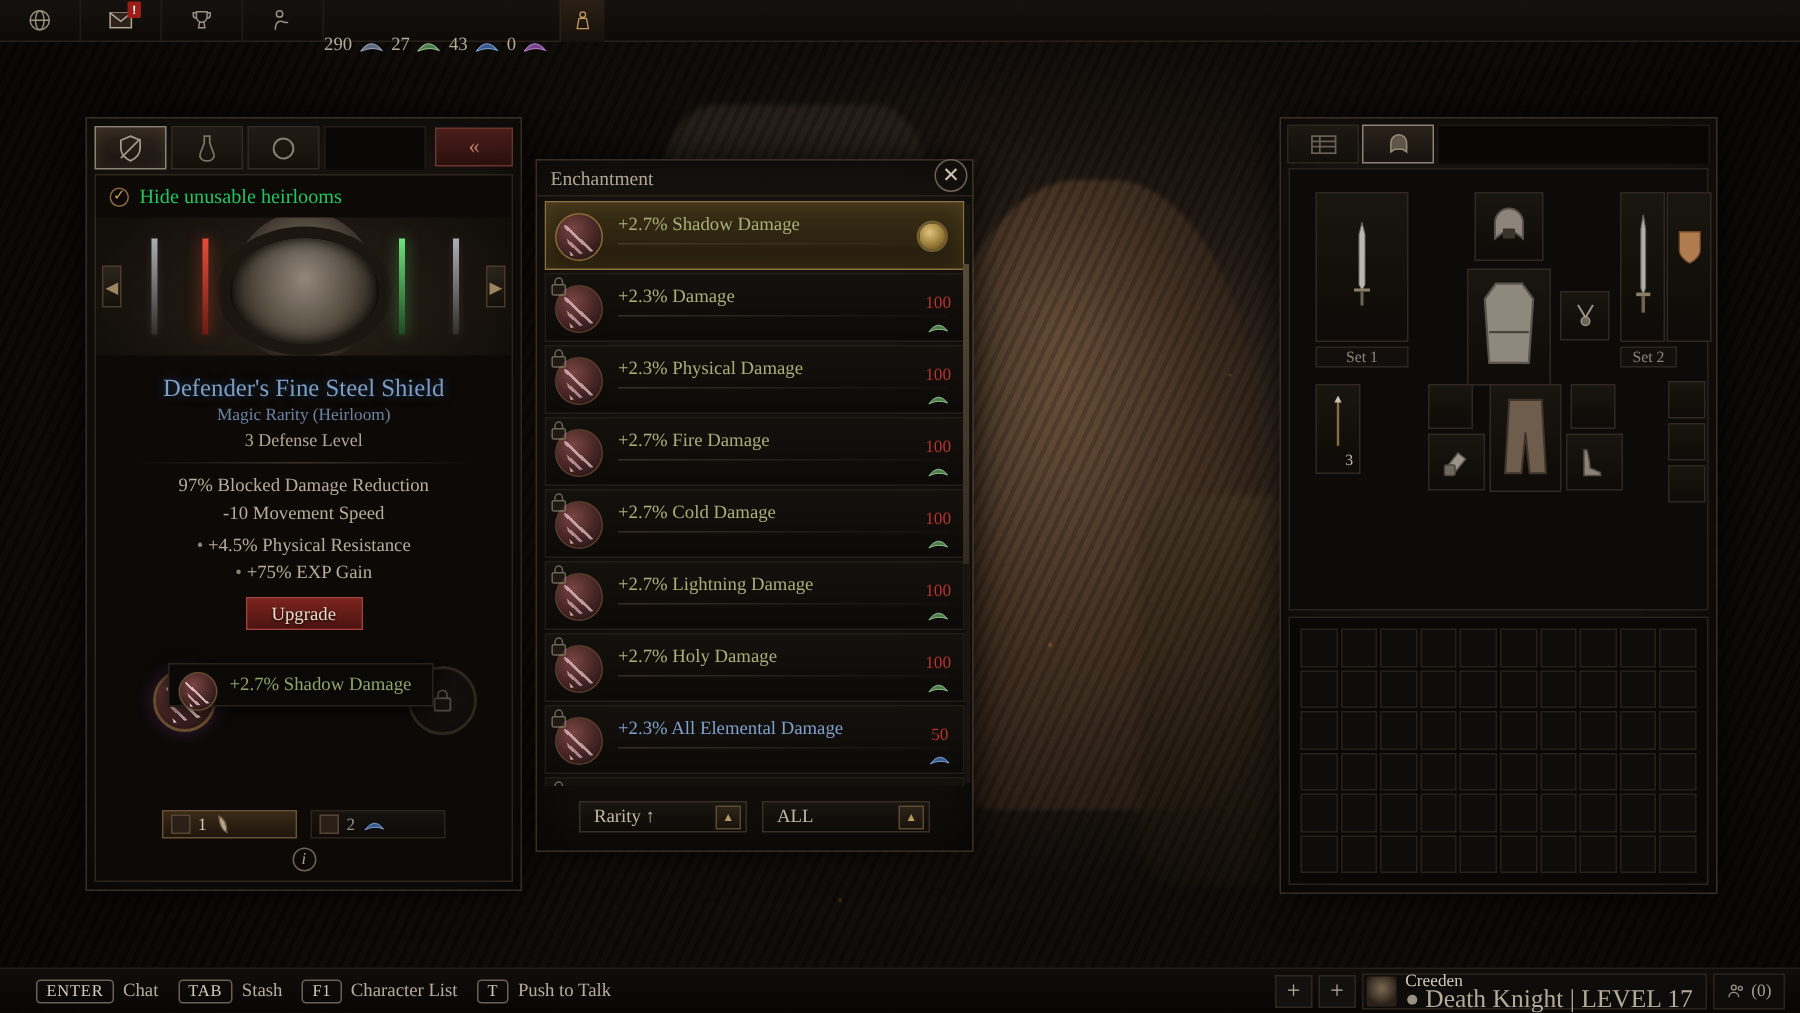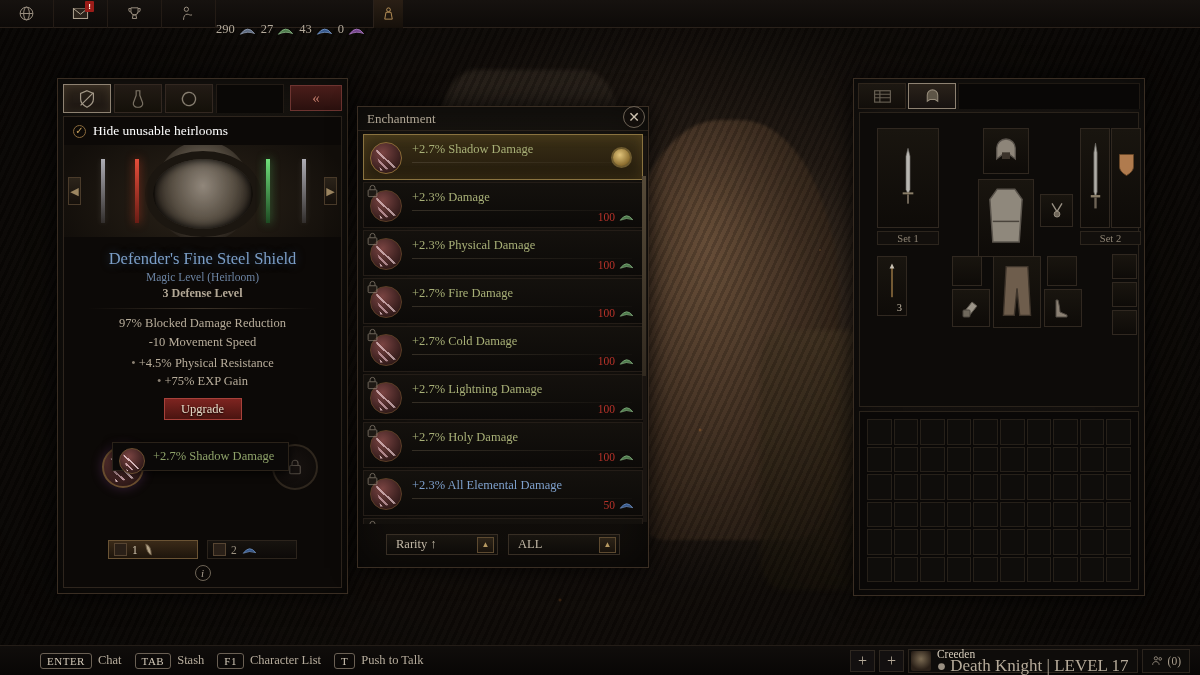--- a/index.html
+++ b/index.html
@@ -81,42 +81,42 @@
   .cat-tab svg { width:22px; height:22px; opacity:.85; }
   .tab-spacer { flex:1; height:29px; background:#0a0806; border:1px solid #221b15; border-bottom:none; }
   .back-btn { width:52px; height:26px; margin-left:3px; margin-bottom:2px;
     background:linear-gradient(180deg,#4a1d1a,#2a100e); border:1px solid #6d3430;
     display:flex; align-items:center; justify-content:center; color:#c07a6a; font-size:15px; }
   .hl-body { position:absolute; left:5px; top:37px; right:5px; bottom:5px;
     border:1px solid #2e251d; background:#0c0907; overflow:hidden; }
   .hide-row { display:flex; align-items:center; gap:7px; padding:6px 9px 4px 9px; }
   .cbx { width:13px; height:13px; border:1.5px solid #8a6a3c; border-radius:50%;
     display:flex; align-items:center; justify-content:center; color:#caa35c; font-size:10px; line-height:1; }
-  .hide-label { font-size:13.5px; color:#ffffff; }
+  .hide-label { font-size:13.5px; color:#22c55e; }
   .carousel { position:relative; height:92px; margin:2px 0 0 0;
     background: radial-gradient(ellipse 200px 120px at 50% 60%, #2b2319 0%, #120e0a 75%); overflow:hidden; }
   .crest { position:absolute; left:50%; top:-4px; transform:translateX(-50%); width:96px; height:100px;
     background: radial-gradient(ellipse at 50% 45%, #9a9084 0%, #5d5448 45%, #201a14 80%);
     border-radius:50% 50% 45% 45%; filter: blur(.4px); opacity:.92; }
   .crest-ring { position:absolute; left:50%; top:6px; transform:translateX(-50%); width:116px; height:86px;
     border:8px solid #1b1610; border-radius:50%; box-shadow:0 0 10px #000 inset; }
   .car-arrow { position:absolute; top:32px; width:13px; height:28px;
     background:linear-gradient(180deg,#2c241a,#15100b); border:1px solid #4a3b2a;
     color:#9c8661; font-size:11px; display:flex; align-items:center; justify-content:center; }
   .car-arrow.l { left:4px; } .car-arrow.r { right:4px; }
   .car-item { position:absolute; top:14px; width:22px; height:64px; }
   .sword { background:linear-gradient(180deg, rgba(200,200,210,.85), rgba(120,120,130,.25)); width:4px;
     margin:0 auto; height:100%; box-shadow:0 0 6px rgba(255,255,255,.1); }
   .sword.red { background:linear-gradient(180deg,#e44d3a,#6a1c14); box-shadow:0 0 10px rgba(230,70,40,.6); }
   .sword.green { background:linear-gradient(180deg,#6fe07a,#1d4a22); box-shadow:0 0 10px rgba(90,220,110,.5); }
 
   .item-title { text-align:center; font-size:16.5px; color:#7b9ec7; margin-top:12px;
     text-shadow:0 0 8px rgba(60,110,170,.5); }
   .item-sub { text-align:center; font-size:11.5px; color:#6c84a3; margin-top:2px; }
-  .item-def { text-align:center; font-size:12px; color:#b3a896; margin-top:3px;font-weight:bold; }
+  .item-def { text-align:center; font-size:12px; color:#b3a896; margin-top:3px; }
   .divider { height:1px; margin:7px 24px; background:linear-gradient(90deg,transparent,#3d3328,transparent); }
   .stat { text-align:center; font-size:12.5px; color:#b8ad9b; margin-top:4px; }
   .bullets { margin-top:6px; }
   .bullet { text-align:center; font-size:12.5px; color:#b8ad9b; margin-top:3px; }
   .bullet:before { content:"• "; color:#8c8274; }
   .upgrade-btn { display:block; width:78px; margin:9px auto 0 auto; padding:2.5px 0; text-align:center;
     font-size:12.5px; color:#e8dcc8; background:linear-gradient(180deg,#7d2420,#4a1410);
     border:1px solid #a7413a; text-shadow:0 1px 2px #000; }
 
   .rune-row { position:relative; height:76px; margin-top:10px; }
@@ -176,22 +176,22 @@
   .ench-ic:after { content:""; position:absolute; left:7px; top:5px; width:18px; height:21px;
     background: linear-gradient(55deg, rgba(255,220,225,.7) 0 2px, transparent 2px 5px,
       rgba(255,210,220,.55) 5px 7px, transparent 7px 11px, rgba(255,225,230,.6) 11px 13px, transparent 13px 19px);
     transform: rotate(-12deg); }
   .ench-ic.selected-ic { border-color:#8a6a36; }
   .lk { position:absolute; left:1px; top:0px; width:15px; height:16px; z-index:3; opacity:.6; }
   .ench-label { position:absolute; left:48px; top:7px; font-size:12.5px; color:#a8b077; }
   .ench-label.blue { color:#7ea0cc; }
   .ench-sep { position:absolute; left:48px; right:10px; top:27px; height:1px;
     background:linear-gradient(90deg, rgba(90,80,64,.5), rgba(90,80,64,.05)); }
-  .ench-cost { position:absolute; right:8px; bottom:4px; display:flex; align-items:flex-start; gap:4px;
-    font-size:11.5px; color:#b8332a; }
+  .ench-cost { position:absolute; right:8px; bottom:4px; display:flex; align-items:center; gap:4px;
+    font-size:11.5px; color:#b8332a;flex-direction:column; }
   .sel-dot { position:absolute; right:10px; top:12px; width:21px; height:21px; border-radius:50%;
     border:2px solid #6d5a2e; background:radial-gradient(circle at 40% 35%, #e0c37a, #8a6c2e 70%, #3e2f12 100%); }
   .ench-scroll { position:absolute; right:1px; top:29px; width:4px; bottom:45px; background:#191410; }
   .ench-thumb { position:absolute; right:1px; top:40px; width:4px; height:200px;
     background:linear-gradient(180deg,#564a38,#322a20); }
   .ench-foot { position:absolute; left:6px; right:6px; bottom:6px; height:33px;
     display:flex; align-items:center; justify-content:center; gap:10px; }
   .dropdown { width:112px; height:21px; display:flex; align-items:center; padding:0 3px 0 9px;
     background:linear-gradient(180deg,#191510,#0d0b08); border:1px solid #372e24; font-size:12.5px; color:#c2b8a6; }
   .dd-label { flex:1; }
@@ -216,21 +216,21 @@
   .grid-wrap { position:absolute; left:5px; top:332px; right:5px; bottom:5px;
     border:1px solid #2a231b; background:#0a0807; padding:7px; }
   .grid { display:grid; grid-template-columns:repeat(10,1fr); grid-template-rows:repeat(6,1fr);
     gap:2px; width:100%; height:100%; }
   .cell { background:#0f0d0b; border:1px solid #262019; }
 
   
   .botbar { position:absolute; left:0; bottom:0; width:1200px; height:30px;
     background:linear-gradient(180deg,#100d0b,#080605); border-top:1px solid #241d17;
     display:flex; align-items:center; z-index:30; }
-  .keys { display:flex; align-items:center; gap:13px; padding-left:40px; }
+  .keys { display:flex; align-items:center; gap:13px; padding-left:24px; }
   .keybind { display:flex; align-items:center; gap:6px; font-size:12.5px; color:#b6ac9c; }
   .kbox { padding:1px 6px; border:1px solid #6a6054; border-radius:3px; font-size:11px; color:#d3c9b8;
     font-family:"Liberation Serif",serif; letter-spacing:.5px; }
   .bot-right { margin-left:auto; display:flex; align-items:center; gap:4px; padding-right:10px; }
   .plus-btn { width:25px; height:22px; background:#131010; border:1px solid #2e2720;
     display:flex; align-items:center; justify-content:center; color:#b4a998; font-size:16px; }
   .player-card { display:flex; align-items:center; gap:6px; height:24px; padding:0 8px 0 2px;
     background:#0e0c0a; border:1px solid #2b241d; }
   .avatar { width:20px; height:20px; border-radius:2px;
     background:radial-gradient(circle at 50% 40%, #7a6a52, #2a2018 70%); }
@@ -358,21 +358,21 @@
             <div class="sword green"></div>
           </div>
         <div class="car-item" style="right:26px;">
             <div class="sword"></div>
           </div>
         <div class="car-arrow l">◀</div>
         <div class="car-arrow r">▶</div>
       </div>
 
       <div class="item-title">Defender's Fine Steel Shield</div>
-      <div class="item-sub">Magic Level (Heirloom)</div>
+      <div class="item-sub">Magic Rarity (Heirloom)</div>
       <div class="item-def">3 Defense Level</div>
       <div class="divider"></div>
       <div class="stat">97% Blocked Damage Reduction</div>
       <div class="stat">-10 Movement Speed</div>
       <div class="bullets">
         <div class="bullet">+4.5% Physical Resistance</div>
         <div class="bullet">+75% EXP Gain</div>
       </div>
       <div class="upgrade-btn">Upgrade</div>
 
@@ -609,21 +609,21 @@
           <rect x="1" y="68" width="12" height="3" fill="#8a7e68"></rect>
             <rect x="5.5" y="71" width="3" height="14" fill="#6d6355"></rect>
         </svg>
       </div>
       <div class="slot" style="left:251px;top:15px;width:30px;height:100px;">
         <svg viewBox="0 0 24 30" width="21" height="28" style="display:block;margin:22px auto;">
           <path d="M4 3h16v14c0 6-8 10-8 10S4 23 4 17z" fill="#a3apter"></path>
             <path d="M4 3h16v14c0 6-8 10-8 10S4 23 4 17z" fill="#b07b4e" stroke="#6a4828"></path>
         </svg>
       </div>
-      <div class="slot-label" style="left:220px;top:118px;width:61px;height:14px;line-height:13px;">Set 2</div>
+      <div class="slot-label" style="left:220px;top:118px;width:38px;height:14px;line-height:13px;">Set 2</div>
 
       <div class="slot" style="left:17px;top:143px;width:30px;height:60px;">
         <svg viewBox="0 0 10 46" width="8" height="44" style="display:block;margin:3px auto;">
           <rect x="4" y="4" width="2" height="38" fill="#8a6b3e"></rect>
             <path d="M5 0 L8 6 L2 6Z" fill="#c9c2b4"></path>
         </svg>
         <span class="qty">3</span>
       </div>
 
       <div class="slot" style="left:92px;top:143px;width:30px;height:30px;"></div>

